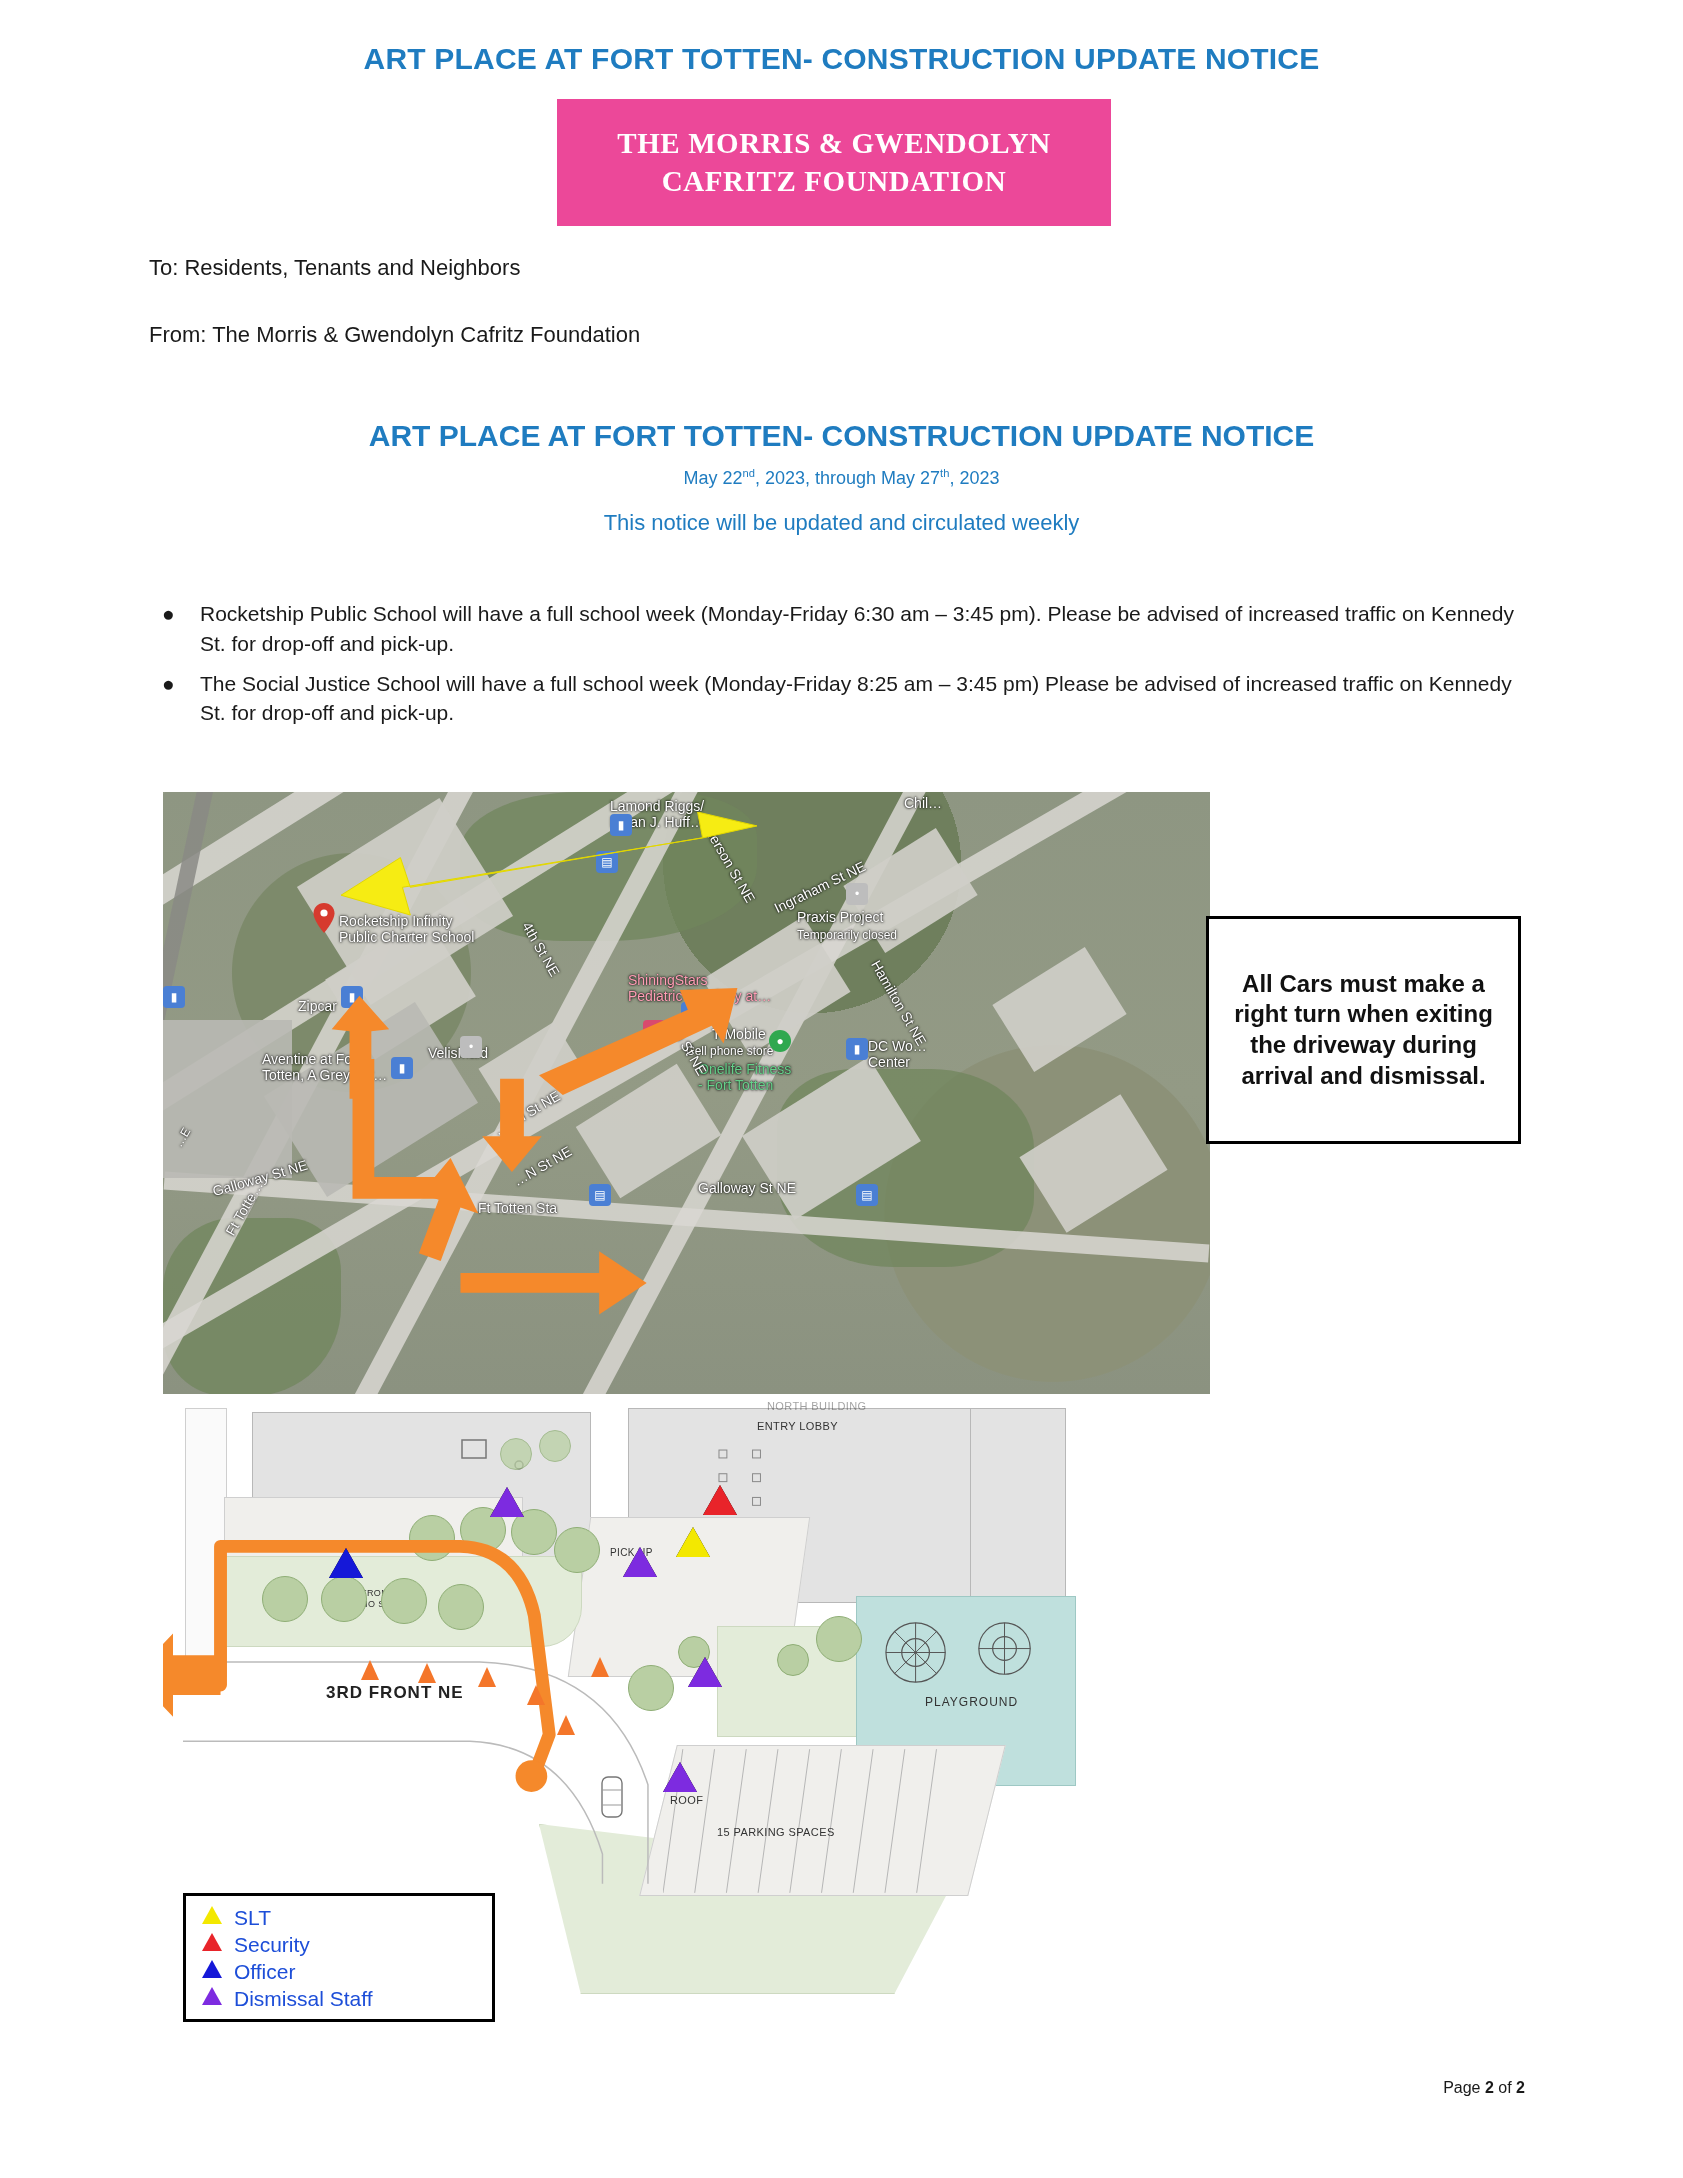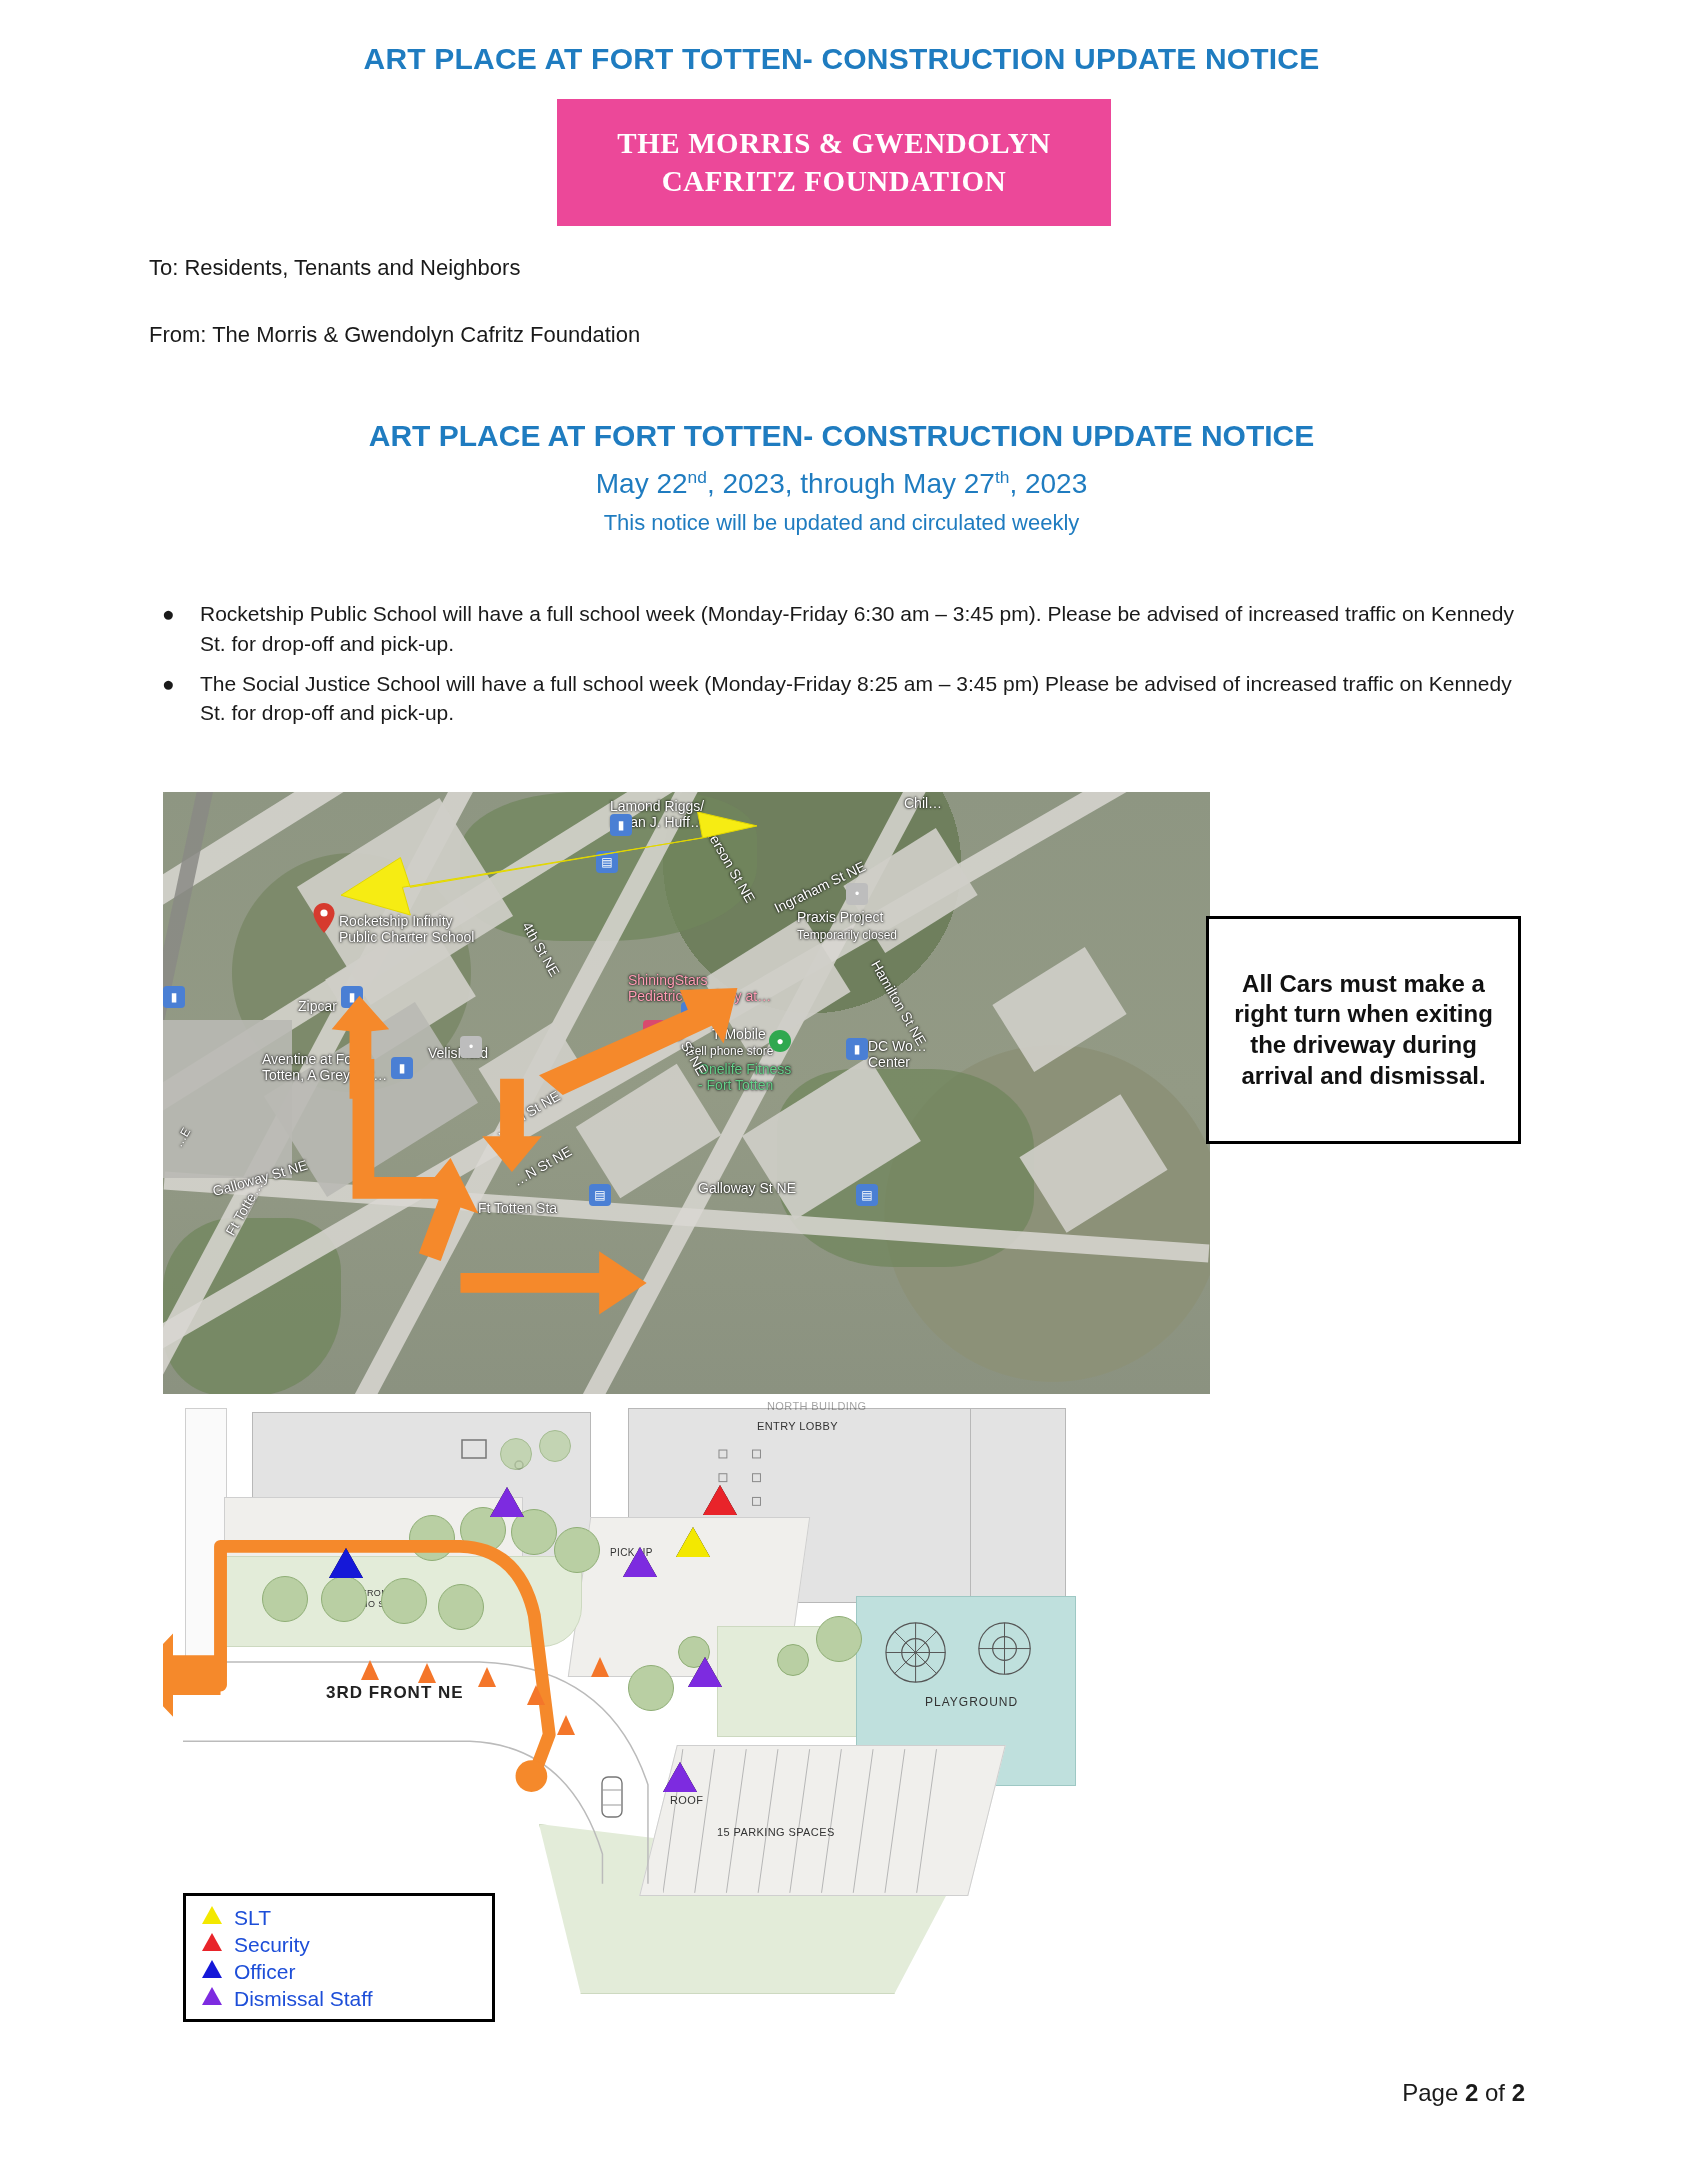--- a/index.html
+++ b/index.html
@@ -68,21 +68,21 @@
     text-align: center;
     font-size: 30px;
     font-weight: bold;
     color: #1F7CC0;
   }
   .date-line {
     position: absolute;
     left: 0; top: 467px;
     width: 1683px;
     text-align: center;
-    font-size: 28px;
+    font-size: 18px;
     color: #1F7CC0;
   }
   .weekly-line {
     position: absolute;
     left: 0; top: 510px;
     width: 1683px;
     text-align: center;
     font-size: 22px;
     color: #1F7CC0;
   }
@@ -296,21 +296,21 @@
     align-items: center;
     justify-content: center;
     font-size: 21px;
     font-weight: bold;
     box-sizing: border-box;
   }
   .page-num {
     position: absolute;
     right: 158px;
     top: 2079px;
-    font-size: 24px;
+    font-size: 16px;
     color: #1a1a1a;
   }
   .page-num b { font-weight: bold; }
   svg { display: block; }
 </style>
 </head>
 <body>
 
 <div class="page">
 

